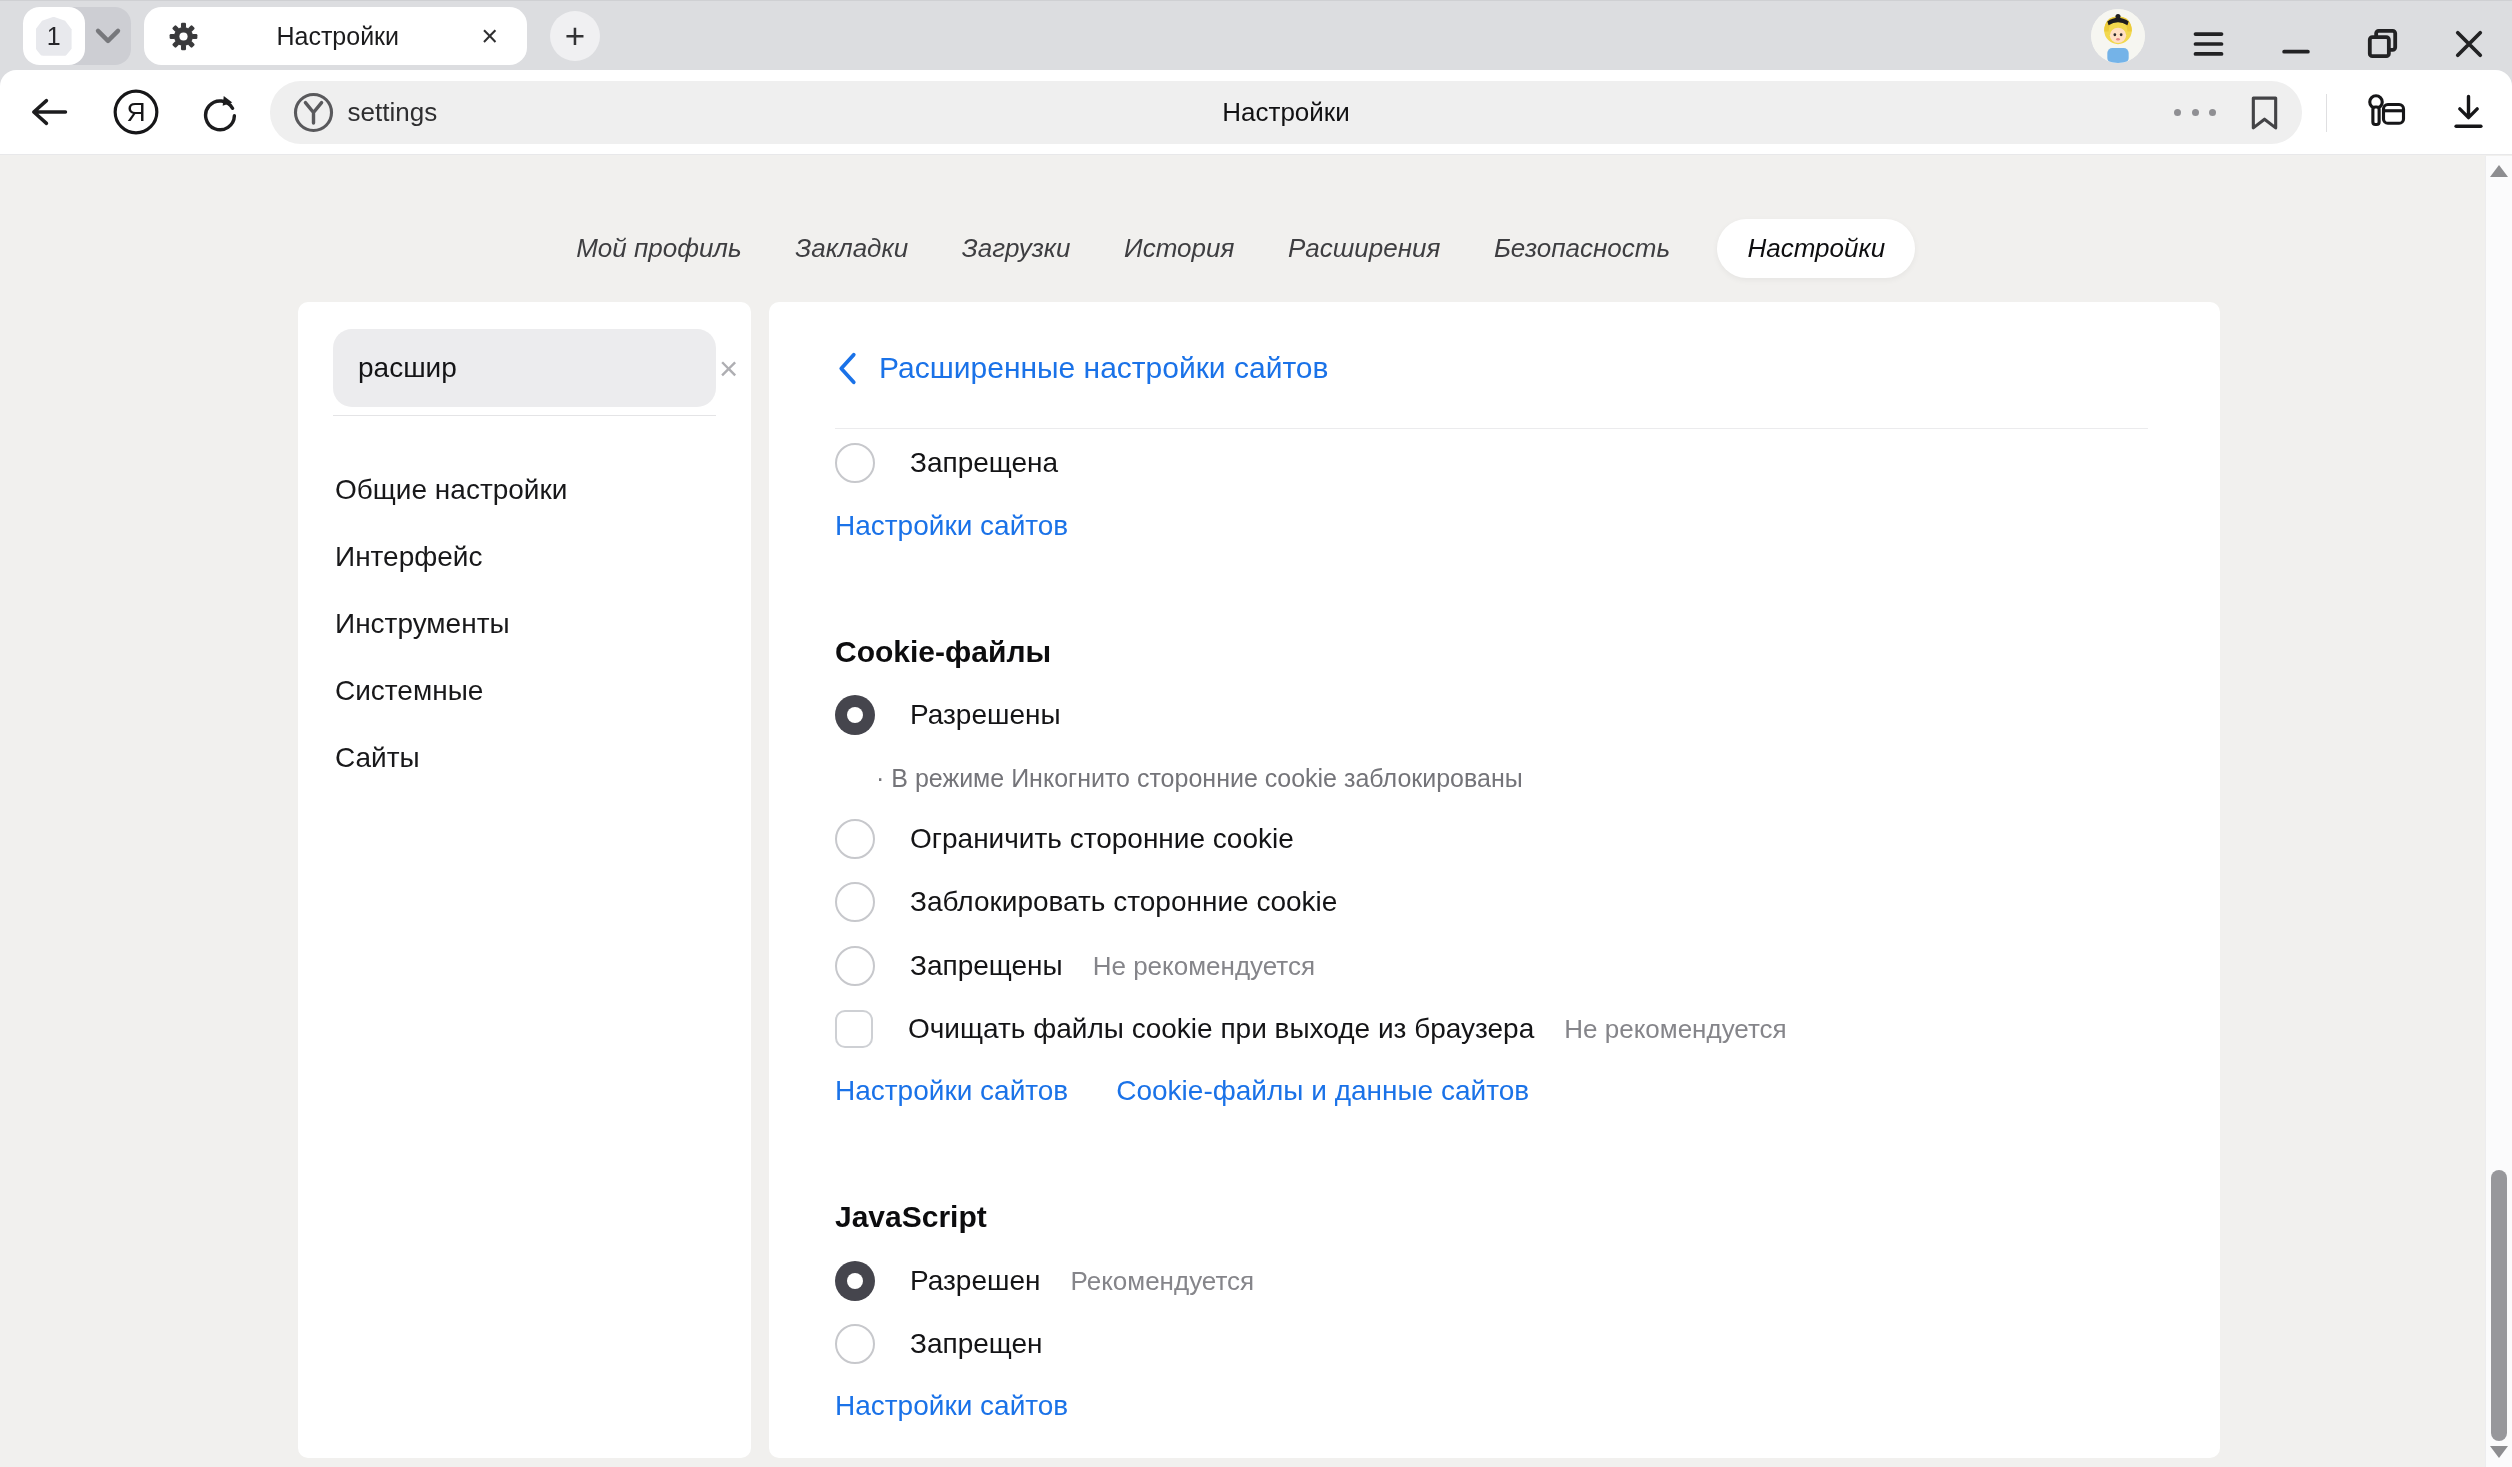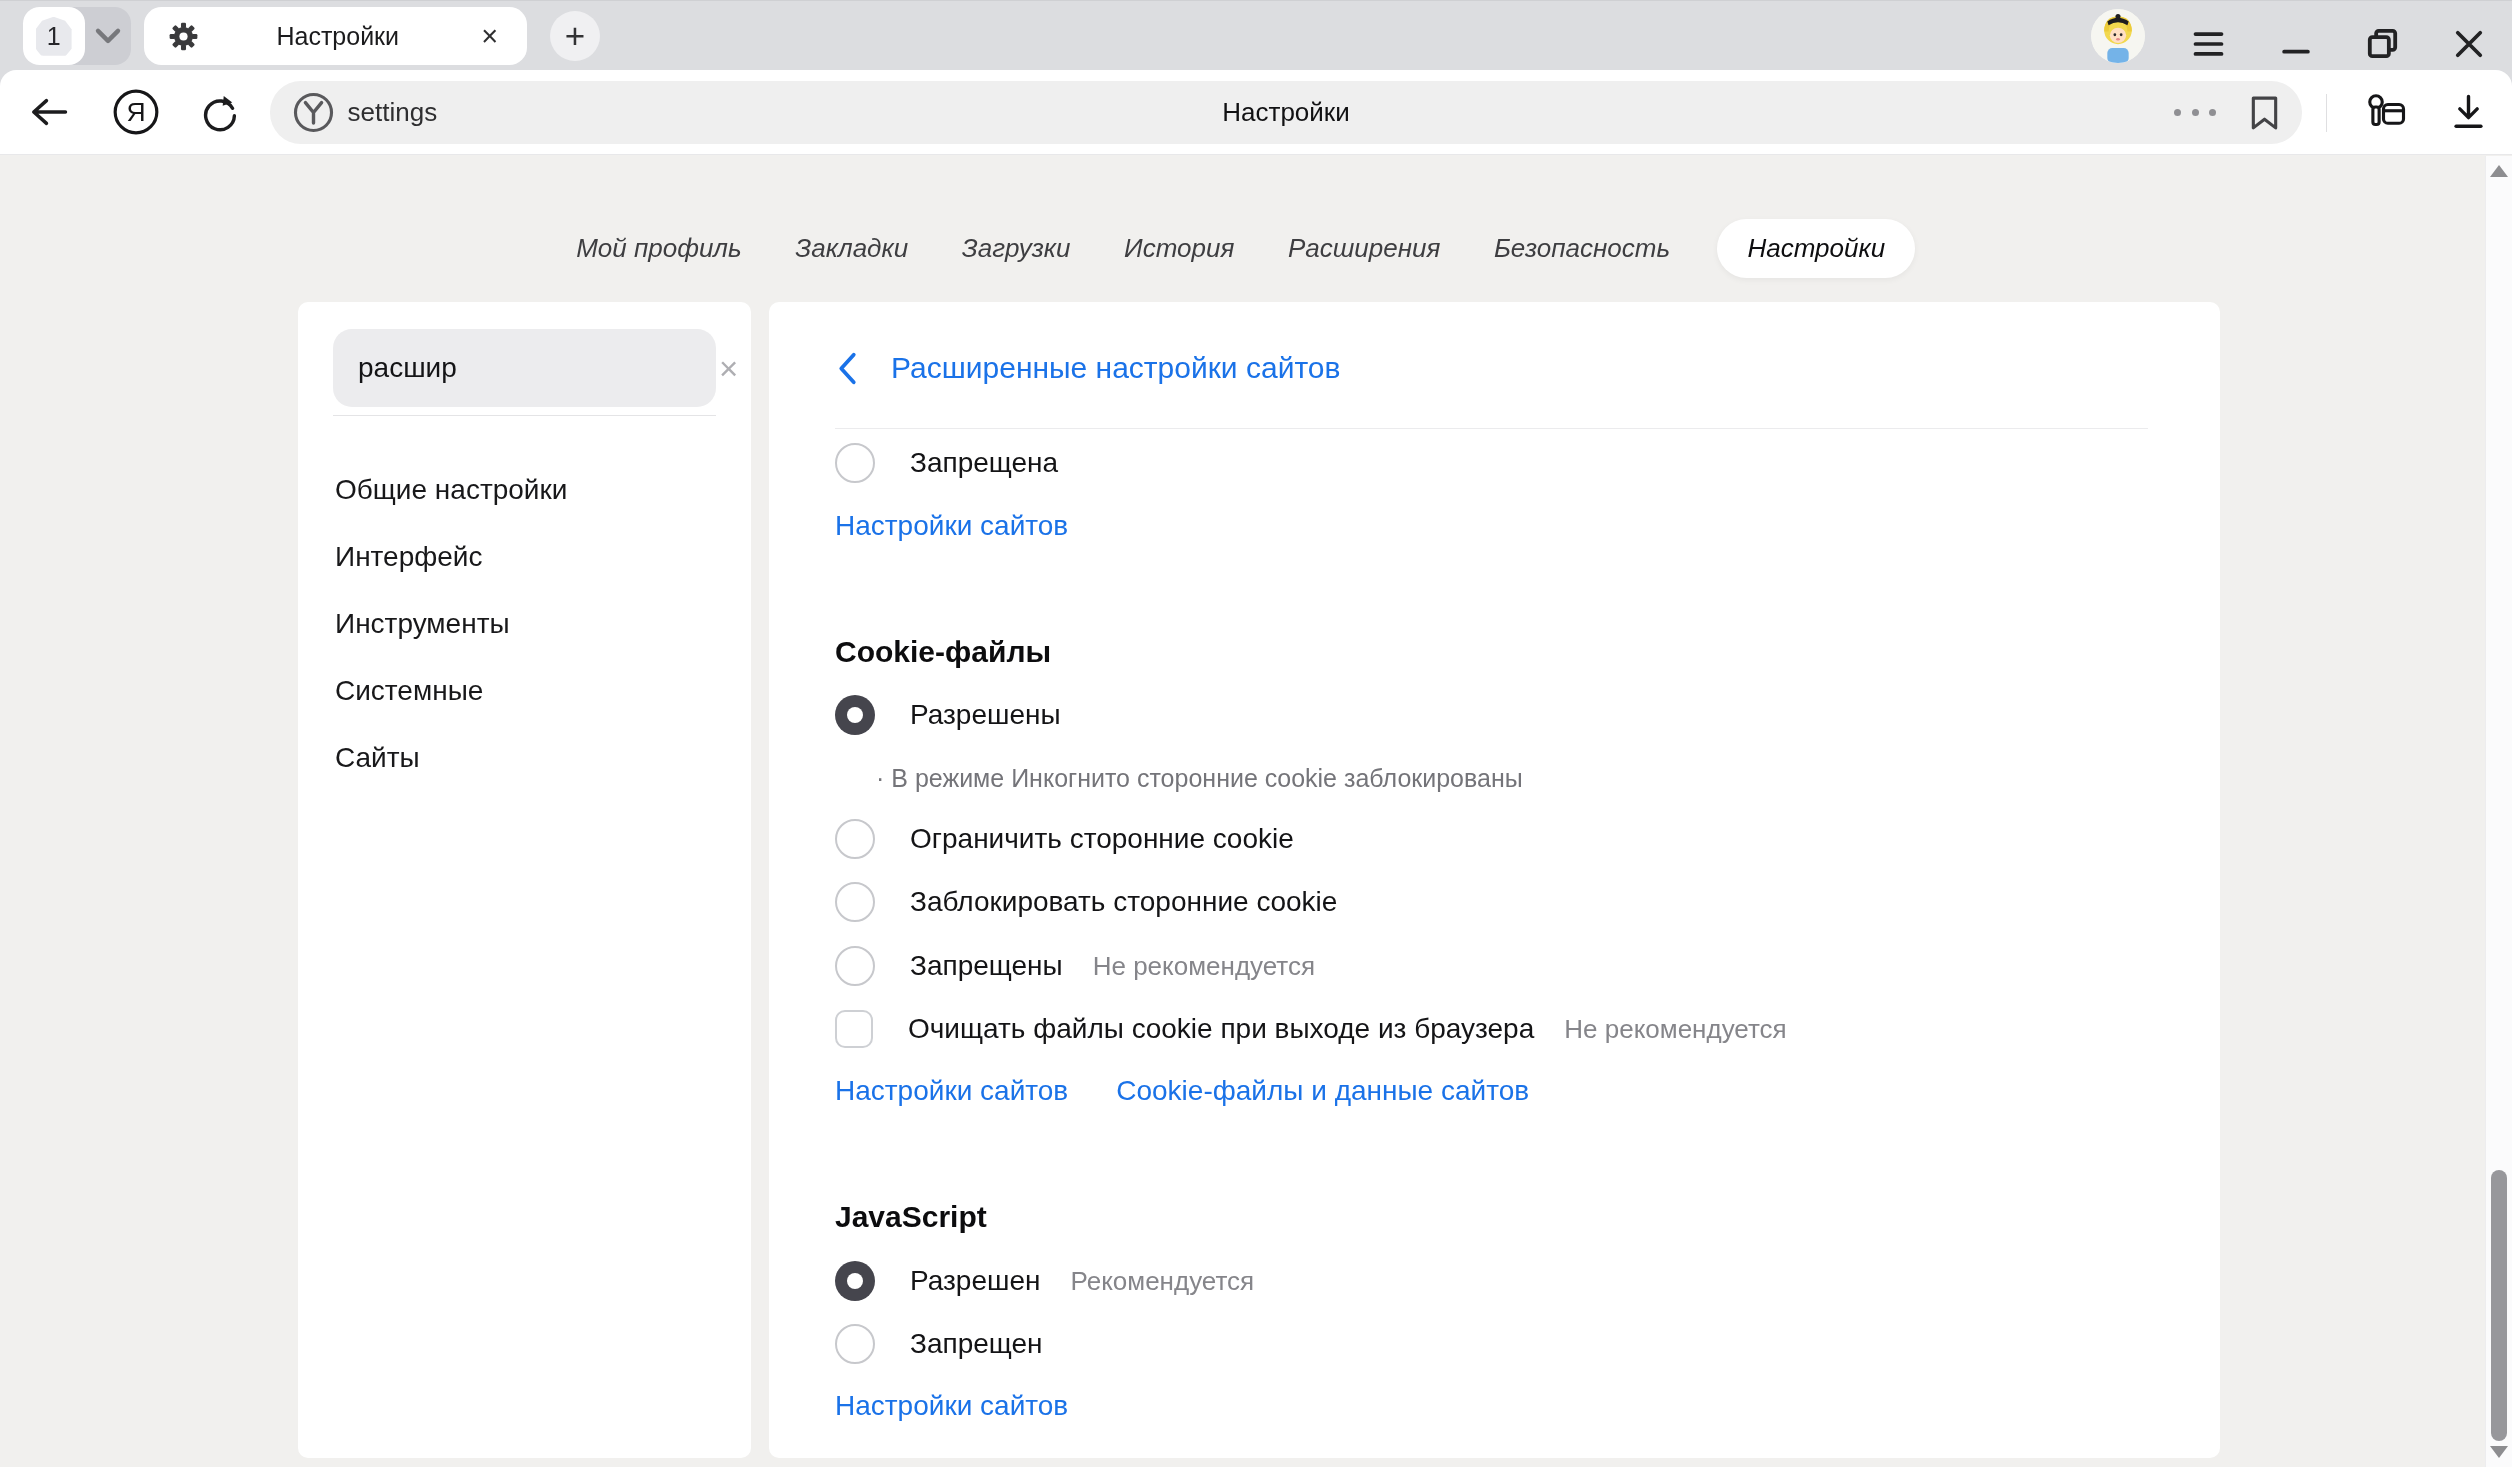--- a/index.html
+++ b/index.html
@@ -43,21 +43,21 @@
   
   .search{position:absolute;left:35px;top:27px;width:383px;height:78px;border-radius:19px;background:#ececee;display:flex;align-items:center;box-sizing:border-box;padding:0 25px;}
   .search input{flex:1;border:none;outline:none;background:transparent;font-size:28px;color:#141416;font-family:inherit;padding:0;}
   .search .clear{font-size:33px;color:#aeaeb2;line-height:1;}
   .sdivider{position:absolute;left:35px;top:113px;width:383px;height:1.3px;background:#e4e4e6;}
   .sitems{position:absolute;left:0;top:154px;width:100%;}
   .sitem{height:67px;display:flex;align-items:center;padding-left:37px;font-size:28px;color:#18181a;}
   
   .mrow{position:absolute;left:66px;right:72px;height:44px;display:flex;align-items:center;}
   .mhead{top:43px;height:46px;}
-  .mhead .htitle{font-size:30px;font-weight:500;color:#1a72e8;margin-left:31px;}
+  .mhead .htitle{font-size:30px;font-weight:500;color:#1a72e8;margin-left:19px;}
   .mdivider{position:absolute;left:66px;top:126px;width:1313px;height:1.3px;background:#ebebed;}
   .sectionh{font-size:30px;font-weight:700;color:#0c0c0e;}
   .radio{width:40px;height:40px;border-radius:50%;box-sizing:border-box;border:2.5px solid #c7c8cc;background:#fff;flex:0 0 auto;}
   .radio.sel{border:none;background:#45454d;position:relative;}
   .radio.sel::after{content:"";position:absolute;left:50%;top:50%;width:16.3px;height:16.3px;margin:-8.2px 0 0 -8.2px;border-radius:50%;background:#fff;}
   .checkbox{width:38px;height:38px;border-radius:10px;box-sizing:border-box;border:2.5px solid #ced0d4;background:#fff;flex:0 0 auto;}
   .olabel{font-size:28px;color:#141416;margin-left:35px;}
   .onote{font-size:26px;color:#85858a;margin-left:30px;}
   .notetext{font-size:25px;color:#747479;margin-left:41px;}
   .link{font-size:28px;color:#1a72e8;}

